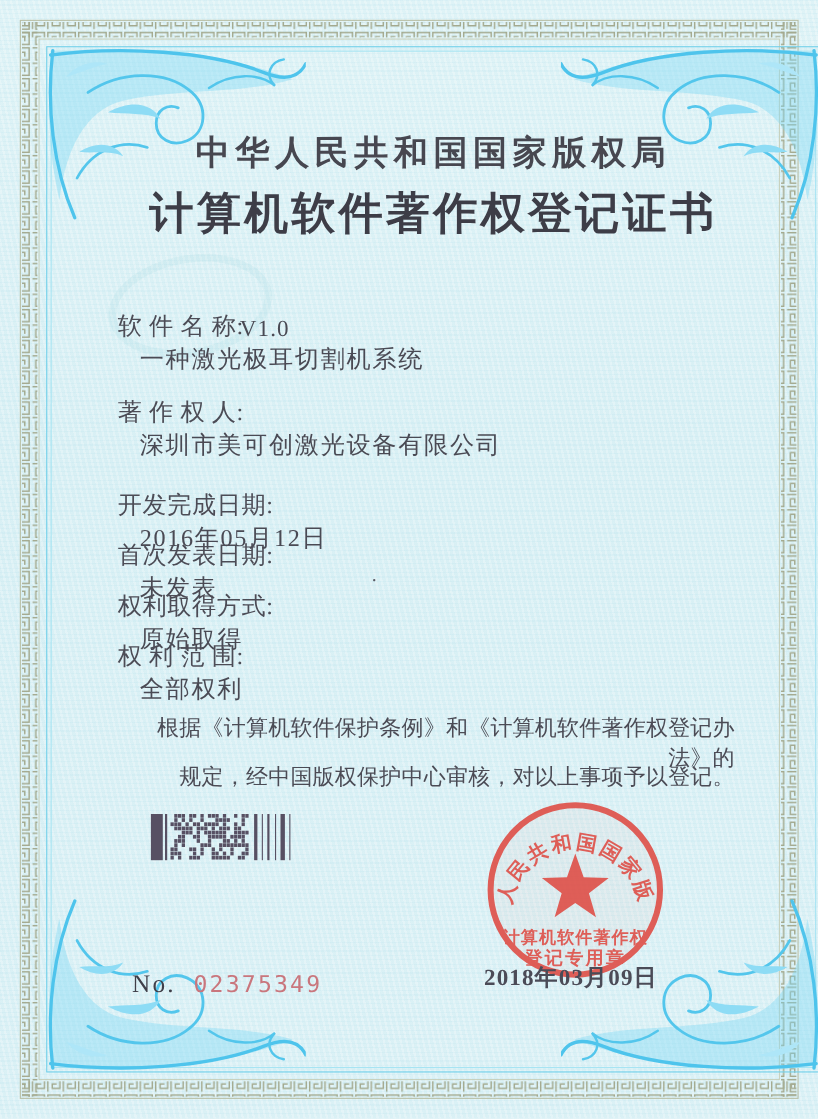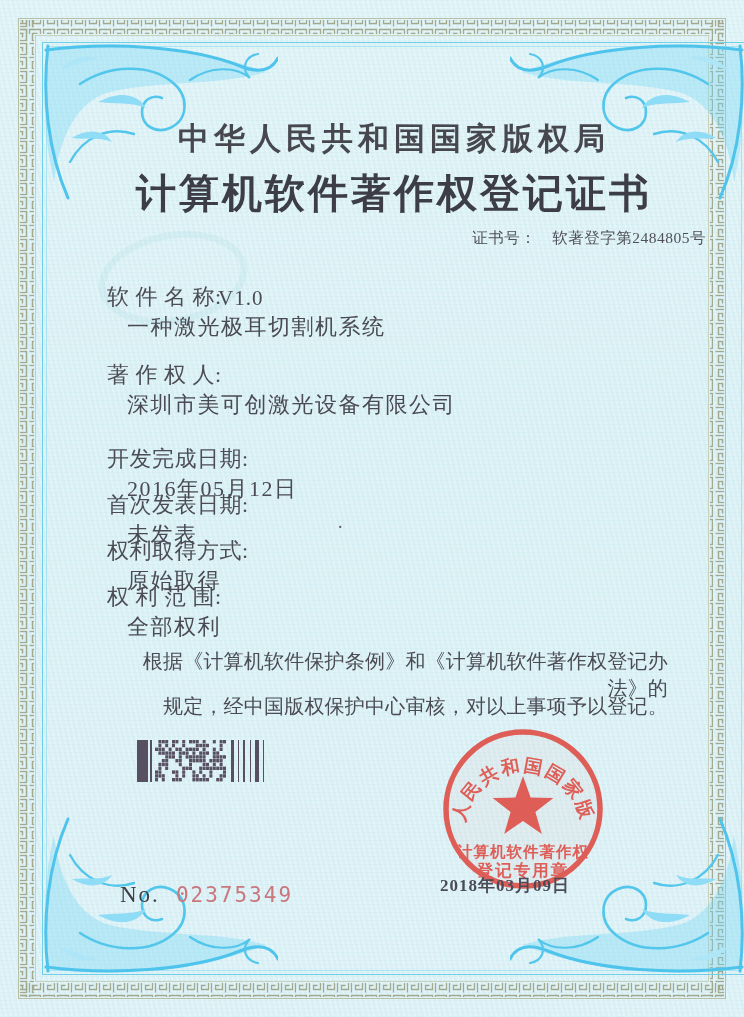--- a/index.html
+++ b/index.html
@@ -57,21 +57,21 @@
   .field-value{margin-left:20px;color:#4a4a54;letter-spacing:1.5px;}
   .value2{position:absolute;left:218px;font-size:21px;letter-spacing:1px;}
   .artifact-dot{position:absolute;left:338px;top:512px;font-size:18px;color:#5a5a64;}
   .statement{position:absolute;left:82px;width:586px;font-size:20px;color:#4b4b55;letter-spacing:0.2px;text-align:right;}
   .statement.l1{top:648px;text-indent:24px;}
   .statement.l2{top:693px;}
   .barcode{position:absolute;left:137px;top:739px;width:136px;height:44px;}
   .seal{position:absolute;left:437px;top:724px;width:172px;height:172px;opacity:0.88;}
   .issue-date{
     position:absolute;left:440px;top:874px;
-    font-size:17px;color:#4b4b57;letter-spacing:1px;font-weight:600;
+    font-size:21px;color:#4b4b57;letter-spacing:1px;font-weight:600;
   }
   .serial{position:absolute;left:120px;top:882px;font-size:23px;}
   .serial .no-label{color:#3f3f49;letter-spacing:2px;}
   .serial .no-value{
     font-family:"DejaVu Sans Mono","Liberation Mono",monospace;
     color:#c9767d;font-size:21px;letter-spacing:2px;margin-left:16px;
   }
 </style>
 </head>
 <body>
@@ -140,23 +140,20 @@
     <path d="M150,40 C170,26 196,26 210,38 C200,28 206,16 218,14" fill="none" stroke="#53c6ec" stroke-width="2.2" stroke-linecap="round"></path>
     <path d="M58,62 C80,50 98,54 106,68 C92,62 74,64 58,62 Z" fill="#8edcf5"></path>
     <path d="M32,98 C48,88 64,90 72,102 C58,96 44,100 32,98 Z" fill="#8edcf5"></path>
     <path d="M20,30 C30,18 46,14 58,18 C46,20 34,26 20,30 Z" fill="#aee6f8"></path>
   </svg>
 
   <div class="ghost-mark"></div>
 
   <div class="authority">中华人民共和国国家版权局</div>
   <div class="cert-title">计算机软件著作权登记证书</div>
-  <div class="cert-no">
-    <span>证书号：</span><span class="v">软著登字第2484805号</span>
-  </div>
 
   <div class="field-row" style="top:256px;">
     <span class="field-label">软 件 名 称:</span>
     <span class="field-value">一种激光极耳切割机系统</span>
   </div>
   <div class="value2" style="top:286px;">V1.0</div>
 
   <div class="field-row" style="top:334px;">
     <span class="field-label">著 作 权 人:</span>
     <span class="field-value">深圳市美可创激光设备有限公司</span>

